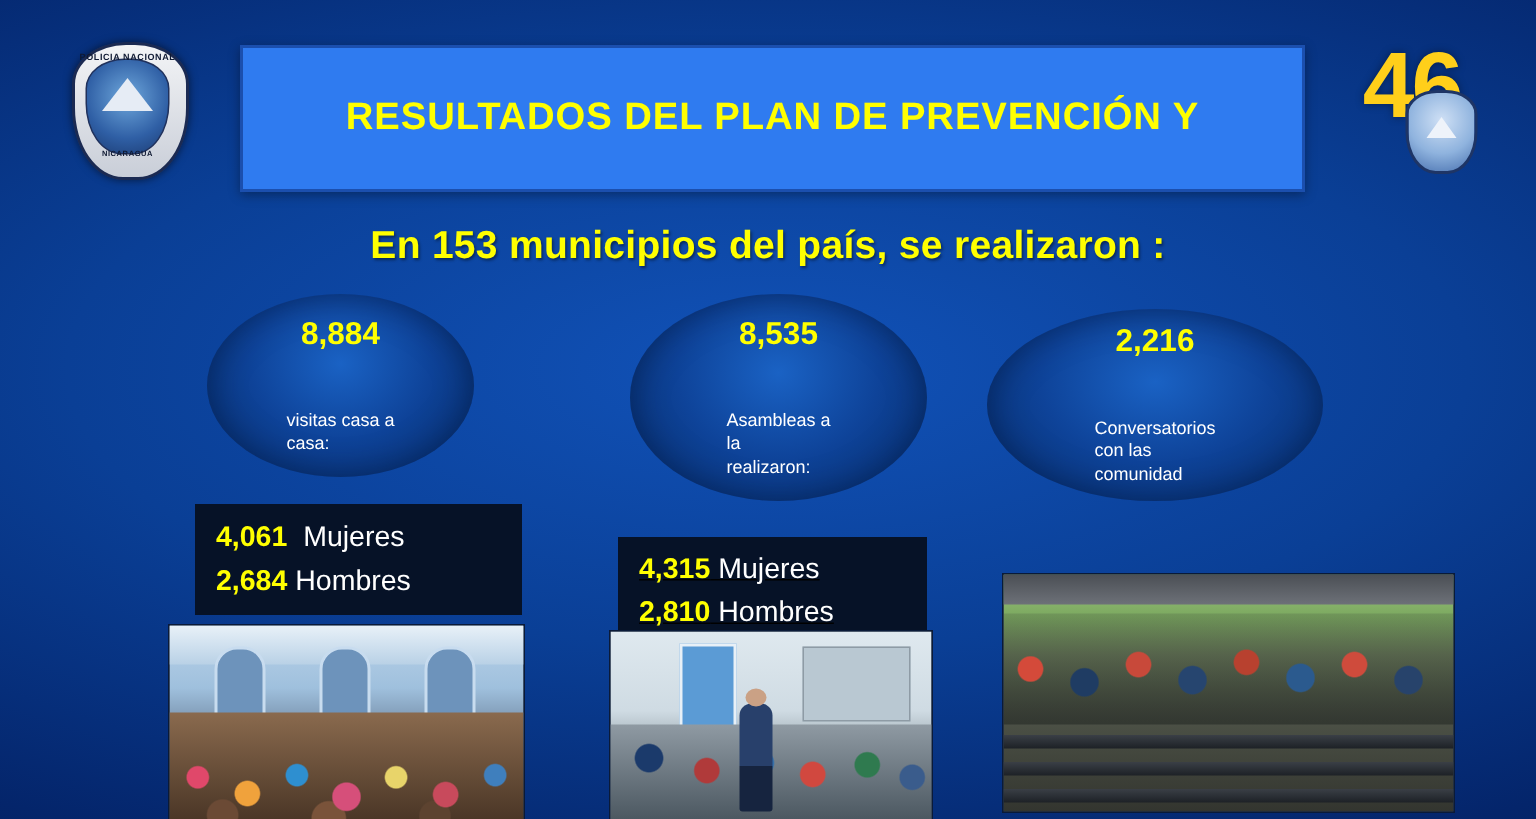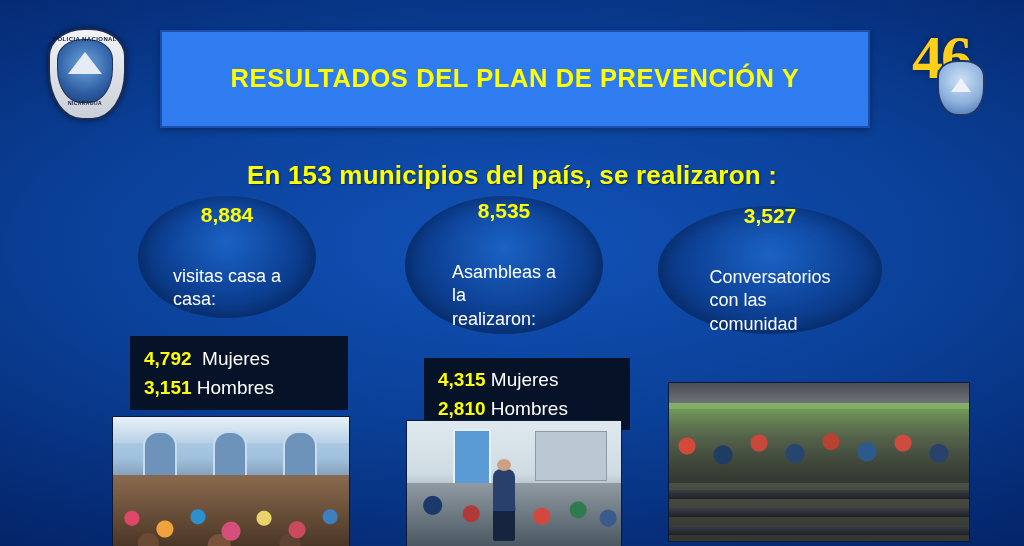--- a/index.html
+++ b/index.html
@@ -103,21 +103,21 @@
     width: 118px;
     height: 100px;
   }
   .anniv .num {
     position: absolute;
     left: 0; top: 0;
     width: 118px;
     text-align: center;
     font-size: 62px;
     font-weight: bold;
-    font-family: Liberation Serif, serif;
+    font-family: Liberation Sans, sans-serif;
     color: #ffcf1a;
     letter-spacing: -2px;
     text-shadow: 0 0 6px rgba(0,0,0,0.4);
   }
   .anniv .badge {
     position: absolute;
     left: 55px;
     top: 38px;
     width: 44px;
     height: 52px;
@@ -142,21 +142,20 @@
     position: absolute;
     left: 0;
     top: 148px;
     width: 1024px;
     text-align: center;
     color: #ffff00;
     font-size: 26px;
     font-weight: bold;
     letter-spacing: 0.2px;
     text-shadow: 1px 1px 2px rgba(0,0,0,0.45);
-    margin-top: 12px;
   }
 
   
   .bubble {
     position: absolute;
     border-radius: 50%;
     background: radial-gradient(ellipse at 50% 38%, #1a5fbe 0%, #0d4398 45%, #07306f 78%, #052css 100%);
     background: radial-gradient(ellipse at 50% 38%, #1a62c4 0%, #0e4399 48%, #062c68 100%);
     display: flex;
     flex-direction: column;
@@ -166,48 +165,48 @@
     gap: 36px;
   }
   .bubble .big {
     color: #ffff00;
     font-weight: bold;
     font-size: 21px;
     margin-bottom: 2px;
   }
   .bubble .lbl {
     color: #ffffff;
-    font-size: 18px;
+    font-size: 12px;
     line-height: 1.28;
     font-weight: normal;
     white-space: pre-line;
   }
   #bubble1 { left: 138px; top: 196px; width: 178px; height: 122px; }
-  #bubble2 { left: 405px; top: 196px; width: 198px; height: 138px; }
+  #bubble2 { left: 420px; top: 196px; width: 198px; height: 138px; }
   #bubble3 { left: 658px; top: 206px; width: 224px; height: 128px; }
 
   
   .statbox {
     position: absolute;
     background: #061227;
     display: flex;
     flex-direction: column;
     justify-content: center;
     padding: 8px 14px;
     box-sizing: border-box;
   }
   .statbox .row {
     font-size: 19px;
     line-height: 1.55;
     color: #ffffff;
     white-space: pre;
   }
   .statbox .row .n { color: #ffff00; font-weight: bold; }
   #statbox1 { left: 130px; top: 336px; width: 218px; height: 74px; }
-  #statbox2 { left: 424px; top: 358px; width: 206px; height: 72px; }
+  #statbox2 { left: 412px; top: 358px; width: 206px; height: 72px; text-decoration: underline; }
 
   
   .photo {
     position: absolute;
     overflow: hidden;
     border: 1px solid #0a1a38;
     background: #2d3a4c;
   }
   #photo1 { left: 112px; top: 416px; width: 236px; height: 130px; }
   #photo2 { left: 406px; top: 420px; width: 214px; height: 126px; }
@@ -343,29 +342,29 @@
   </div>
 
   <div class="bubble" id="bubble2">
     <div class="big">8,535</div>
     <div class="lbl">Asambleas a
 la
 realizaron:</div>
   </div>
 
   <div class="bubble" id="bubble3">
-    <div class="big">3,527</div>
+    <div class="big">2,216</div>
     <div class="lbl">Conversatorios
 con las
 comunidad</div>
   </div>
 
   <div class="statbox" id="statbox1">
-    <div class="row"><span class="n">4,792</span><span>  Mujeres</span></div>
-    <div class="row"><span class="n">3,151</span><span> Hombres</span></div>
+    <div class="row"><span class="n">4,061</span><span>  Mujeres</span></div>
+    <div class="row"><span class="n">2,684</span><span> Hombres</span></div>
   </div>
 
   <div class="statbox" id="statbox2">
     <div class="row"><span class="n">4,315</span><span> Mujeres</span></div>
     <div class="row"><span class="n">2,810</span><span> Hombres</span></div>
   </div>
 
   <div class="photo" id="photo1">
     <div class="ph-inner">
       <div class="p1-bg"></div>

